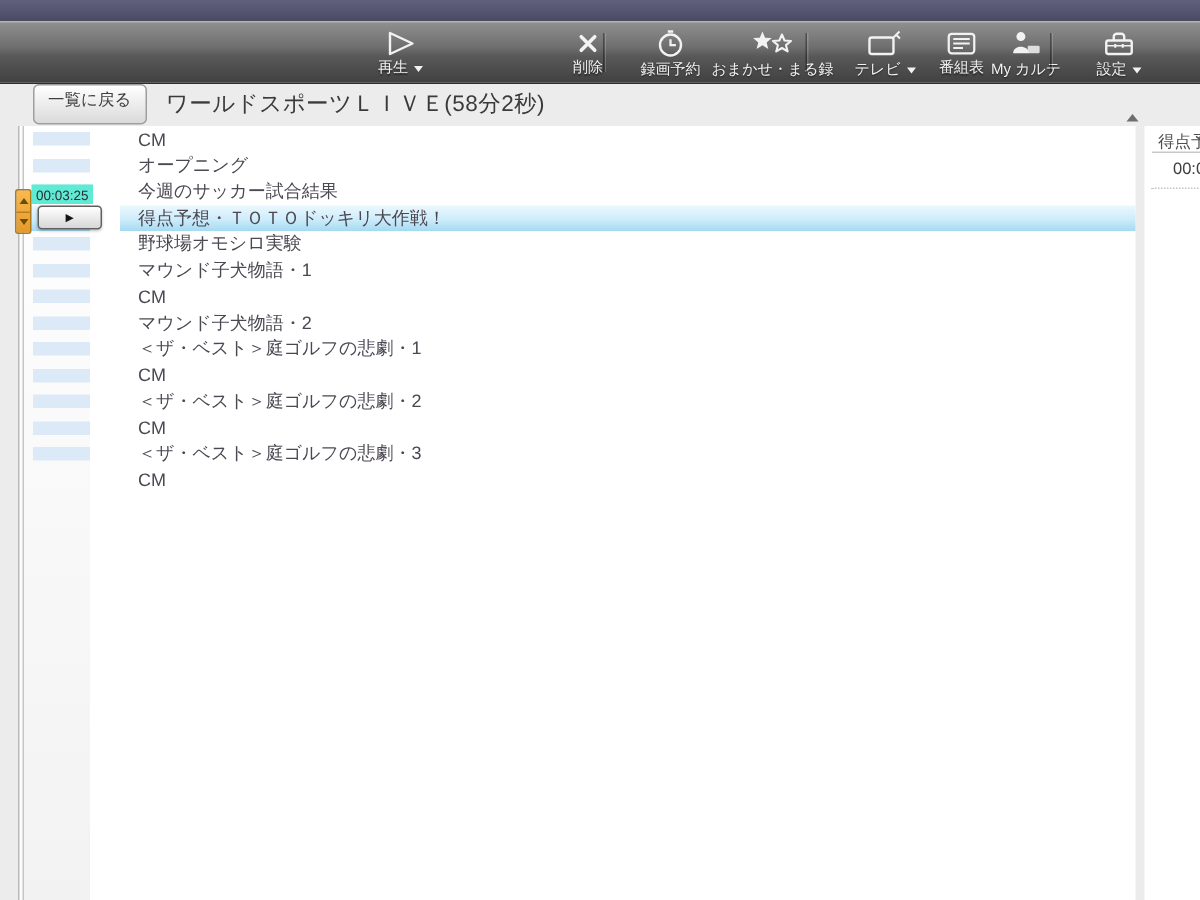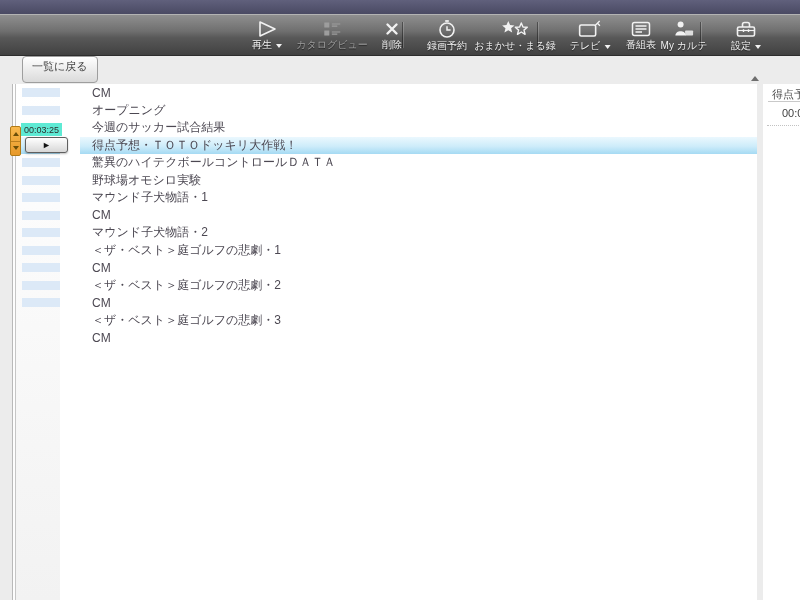--- a/index.html
+++ b/index.html
@@ -93,33 +93,20 @@
         <svg width="26" height="18" viewBox="0 0 26 18">
             <path d="M6 2 L21 9 L6 16 Z" fill="none" stroke="currentColor" stroke-width="1.6" stroke-linejoin="round"></path>
           </svg>
       </span>
       <span class="lbl-row">
           <span>再生</span>
           <span class="caret"></span>
         </span>
     </div>
 
-    <div class="tb-btn disabled" style="left:312px">
-      <span class="ico">
-        <svg width="22" height="18" viewBox="0 0 22 18">
-            <rect x="3" y="2.5" width="5" height="5" fill="currentColor"></rect>
-            <path d="M10.5 4 H19 M10.5 6.2 H16" stroke="currentColor" stroke-width="1.2"></path>
-            <rect x="3" y="10.5" width="5" height="5" fill="currentColor"></rect>
-            <path d="M10.5 12 H19 M10.5 14.2 H16" stroke="currentColor" stroke-width="1.2"></path>
-          </svg>
-      </span>
-      <span class="lbl-row">
-          <span>カタログビュー</span>
-        </span>
-    </div>
 
     <div class="tb-btn" style="left:372px">
       <span class="ico">
         <svg width="18" height="18" viewBox="0 0 18 18">
             <path d="M4.5 4.5 L13.5 13.5 M13.5 4.5 L4.5 13.5" stroke="currentColor" stroke-width="2.4" stroke-linecap="round"></path>
           </svg>
       </span>
       <span class="lbl-row">
           <span>削除</span>
         </span>
@@ -205,20 +192,21 @@
       </span>
       <span class="lbl-row">
           <span>設定</span>
           <span class="caret"></span>
         </span>
     </div>
   </div>
 
   <div class="title-row">
     <span class="back-btn">一覧に戻る</span>
+    <span class="page-title">ワールドスポーツＬＩＶＥ(58分2秒)</span>
   </div>
 
   <div class="slider-track"></div>
   <div class="film-strip" id="film-strip">
       <div class="strip-band" style="top: 4px;"></div>
       <div class="strip-band" style="top: 21.5px;"></div>
       <div class="strip-band" style="top: 39px;"></div>
       <div class="strip-band" style="top: 56.5px;"></div>
       <div class="strip-band" style="top: 74px;"></div>
       <div class="strip-band" style="top: 91.5px;"></div>
@@ -240,23 +228,20 @@
         <div class="chapter-row">
     <span class="chapter-label">オープニング</span>
   </div>
         <div class="chapter-row">
     <span class="chapter-label">今週のサッカー試合結果</span>
   </div>
         <div class="chapter-row selected">
     <span class="chapter-label">得点予想・ＴＯＴＯドッキリ大作戦！</span>
   </div>
         <div class="chapter-row">
-    <span class="chapter-label">驚異のハイテクボールコントロールＤＡＴＡ</span>
-  </div>
-        <div class="chapter-row">
     <span class="chapter-label">野球場オモシロ実験</span>
   </div>
         <div class="chapter-row">
     <span class="chapter-label">マウンド子犬物語・1</span>
   </div>
         <div class="chapter-row">
     <span class="chapter-label">CM</span>
   </div>
         <div class="chapter-row">
     <span class="chapter-label">マウンド子犬物語・2</span>

